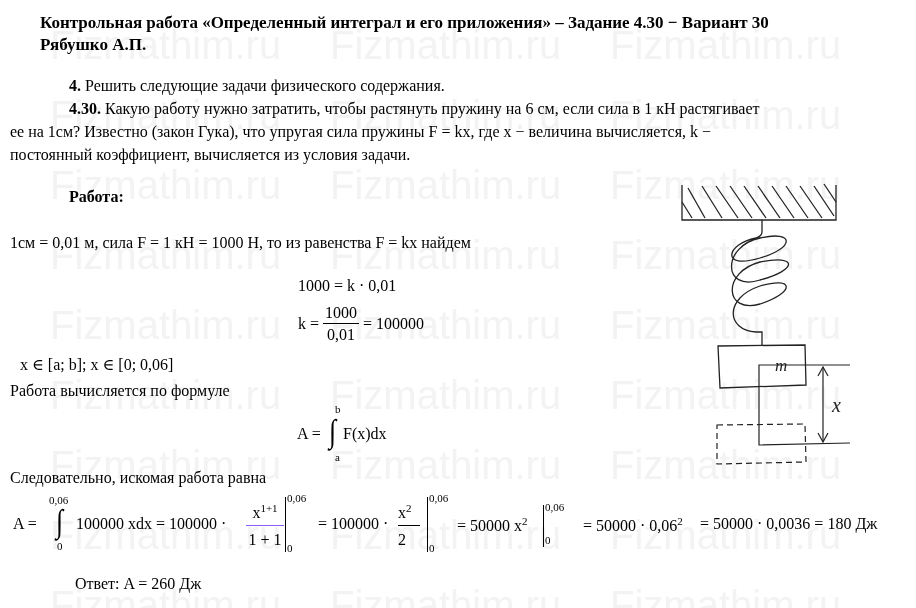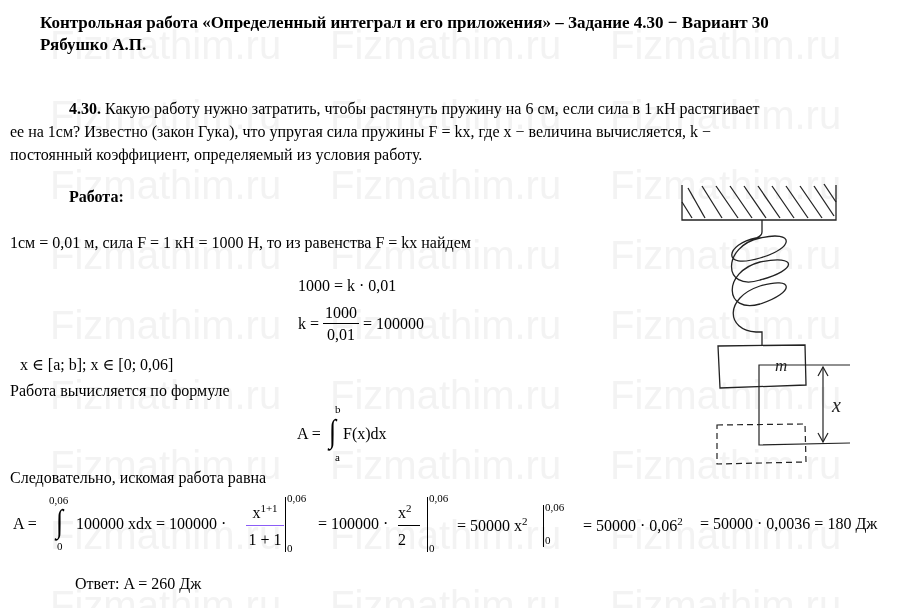--- a/index.html
+++ b/index.html
@@ -49,23 +49,24 @@
   <div class="wm" style="left:50px;top:585px">Fizmathim.ru</div>
   <div class="wm" style="left:330px;top:585px">Fizmathim.ru</div>
   <div class="wm" style="left:610px;top:585px">Fizmathim.ru</div>
 </div>
 
 <div class="layer">
 
   <div class="abs title" style="left:40px;top:14px">Контрольная работа «Определенный интеграл и его приложения» – Задание 4.30 − Вариант 30</div>
   <div class="abs title" style="left:40px;top:36px">Рябушко А.П.</div>
 
+  <div class="abs" style="left:69px;top:78px"><b>4.</b><span> Решить следующие задачи физического содержания.</span></div>
   <div class="abs" style="left:69px;top:101px"><b>4.30.</b><span> Какую работу нужно затратить, чтобы растянуть пружину на 6 см, если сила в 1 кН растягивает</span></div>
   <div class="abs" style="left:10px;top:124px">ее на 1см? Известно (закон Гука), что упругая сила пружины F = kx, где x − величина вычисляется, k −</div>
-  <div class="abs" style="left:10px;top:147px">постоянный коэффициент, определяемый из условия работу.</div>
+  <div class="abs" style="left:10px;top:147px">постоянный коэффициент, вычисляется из условия задачи.</div>
 
   <div class="abs" style="left:69px;top:189px;font-weight:bold">Работа:</div>
   <div class="abs" style="left:10px;top:235px">1см = 0,01 м, сила F = 1 кН = 1000 Н, то из равенства F = kx найдем</div>
 
   <div class="abs" style="left:298px;top:278px">1000 = k · 0,01</div>
 
   <div class="abs" style="left:298px;top:305px;display:flex;align-items:center;gap:4px">
     <span>k =</span>
     <span class="frac">
       <span class="num">1000</span>

